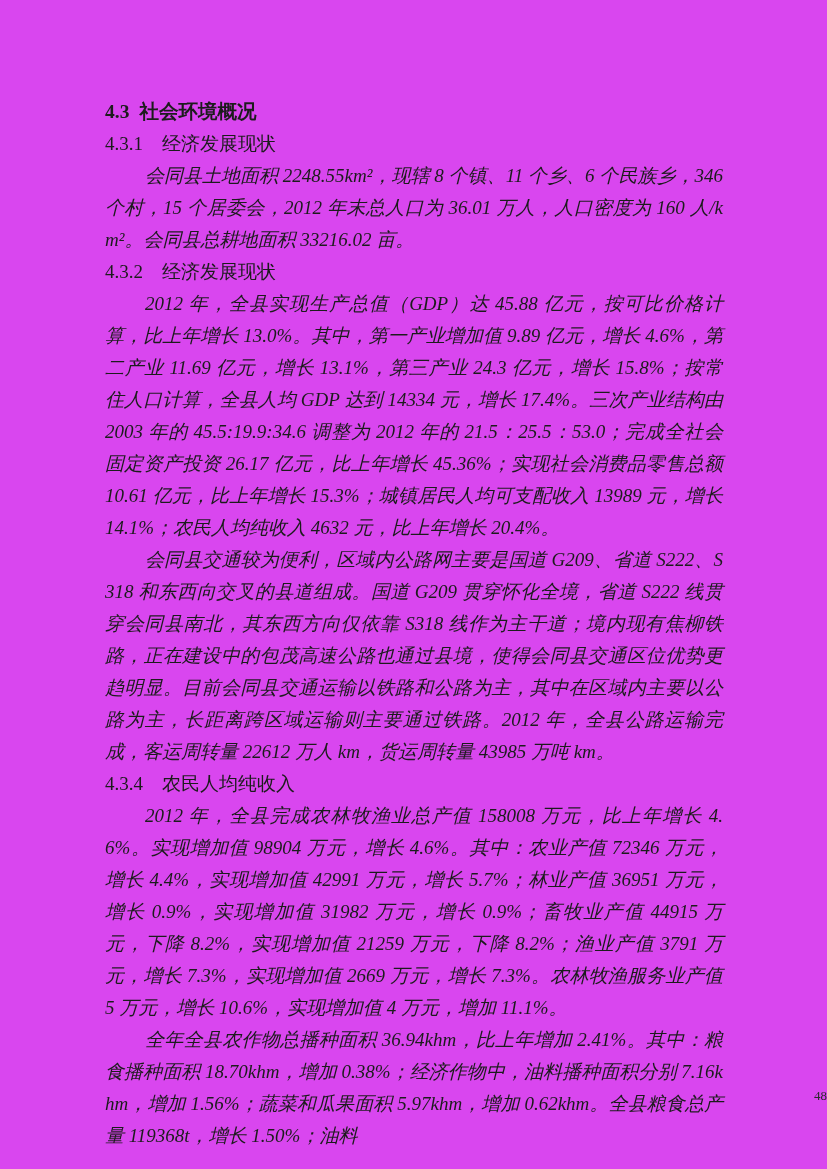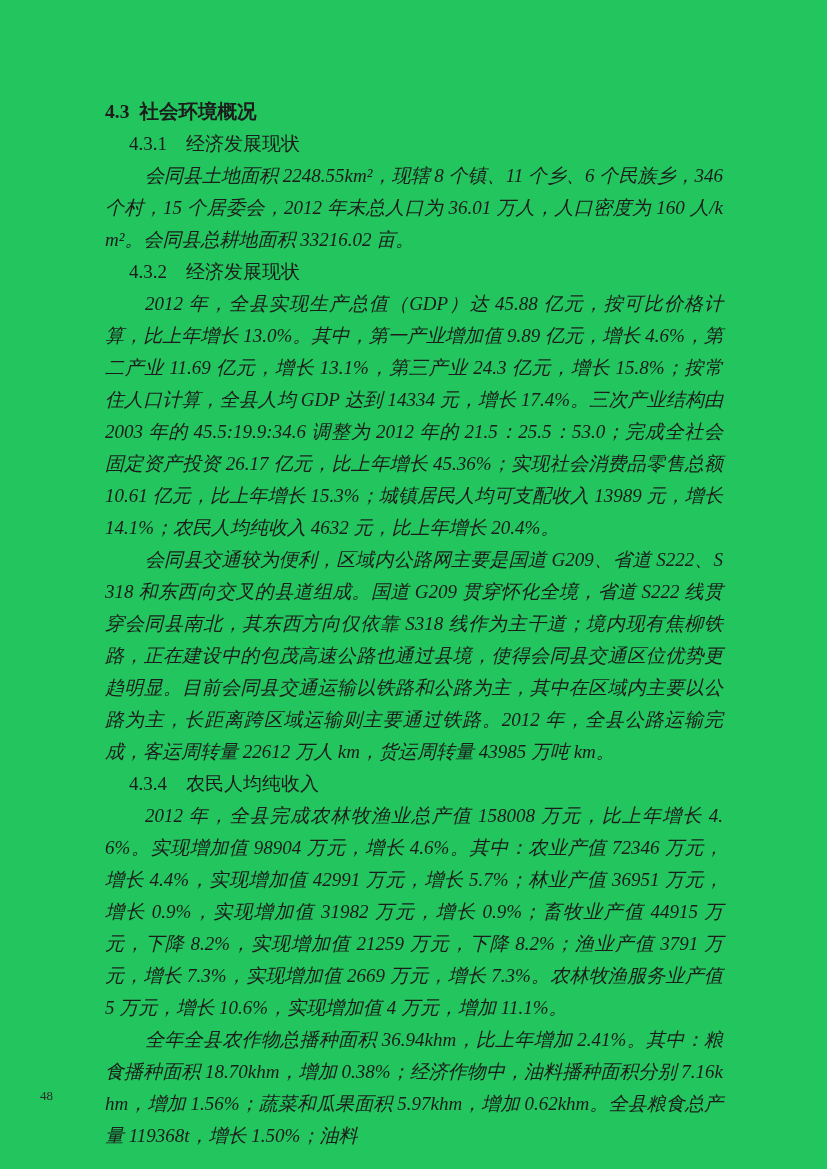--- a/index.html
+++ b/index.html
@@ -4,21 +4,21 @@
 <style>
   html, body {
     margin: 0;
     padding: 0;
     background: #ffffff;
   }
   .page {
     position: relative;
     width: 827px;
     height: 1169px;
-    background: #22c55e;
+    background: #d946ef;
     overflow: hidden;
     font-family: "Liberation Serif", "DejaVu Serif", serif;
     color: #1c1c1c;
   }
   .content {
     position: absolute;
     left: 105px;
     top: 96px;
     width: 618px;
     font-size: 19px;
@@ -34,35 +34,34 @@
     margin-right: 10px;
   }
   .heading-2 {
     font-weight: normal;
     font-size: 19px;
     margin: 0;
   }
   .heading-2 .num {
     display: inline-block;
     margin-right: 19px;
-    margin-left: 24px;
   }
   .para {
     margin: 0;
     text-align: justify;
     text-indent: 2.1em;
     word-break: break-all;
     font-style: italic;
   }
   .page-footer {
     position: absolute;
     left: 0;
     right: 0;
     top: 1088px;
-    text-align: left;
+    text-align: right;
     font-size: 13px;
     color: #2a2a2a;
     padding-left: 40px;
   }
 </style>
 </head>
 <body>
 
 <div class="page">
   <div class="content">

